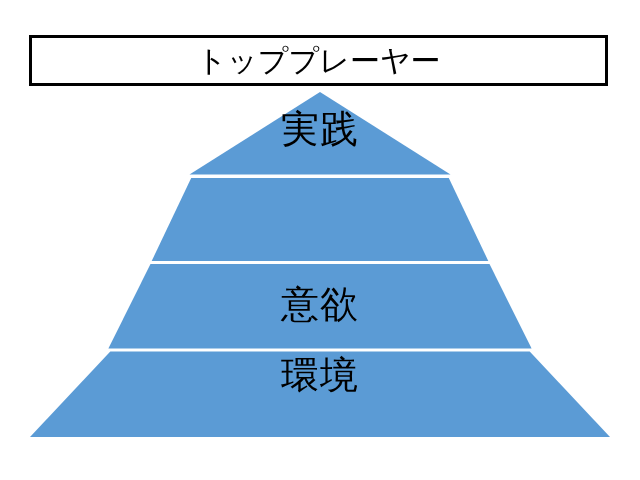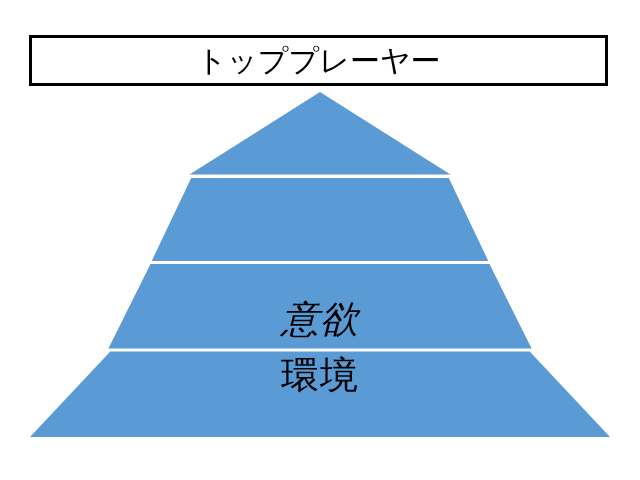--- a/index.html
+++ b/index.html
@@ -61,21 +61,21 @@
     width: 640px;
     text-align: center;
     color: #000000;
     font-size: 38px;
     line-height: 1;
     white-space: nowrap;
     letter-spacing: 1px;
   }
   #label-0 { top: 110px; }
   #label-1 { top: 198px; }
-  #label-2 { top: 300px; font-style: italic; }
+  #label-2 { top: 285px; }
   #label-3 { top: 356px; }
 </style>
 </head>
 <body>
 
 <div id="slide" style="background: rgb(255, 255, 255); border-radius: 17px;">
 
   <div id="title-box" style="border-color: rgb(0, 0, 0); background: rgb(255, 255, 255);">
     <span id="title-text" style="color: rgb(0, 0, 0);">トッププレーヤー</span>
   </div>
@@ -85,16 +85,17 @@
     <polygon points="110.3,351.5 529.7,351.5 610,437 30,437" fill="#5B9BD5"></polygon>
 
     <polygon points="150.5,264 489.5,264 108.4,348.5 531.6,348.5" fill="#5B9BD5" style="display:none"></polygon>
     <polygon points="150.5,264 489.5,264 531.6,348.5 108.4,348.5" fill="#5B9BD5"></polygon>
 
     <polygon points="191.2,178 448.8,178 488.3,261 151.7,261" fill="#5B9BD5"></polygon>
 
     <polygon points="320,92 189.5,174.5 450.5,174.5" fill="#5B9BD5"></polygon>
   </svg>
 
+  <div class="level-label" id="label-0" style="color: rgb(0, 0, 0);">実践</div>
   <div class="level-label" id="label-2" style="color: rgb(0, 0, 0);">意欲</div>
   <div class="level-label" id="label-3" style="color: rgb(0, 0, 0);">環境</div>
 
 </div>
 
 </body></html>

